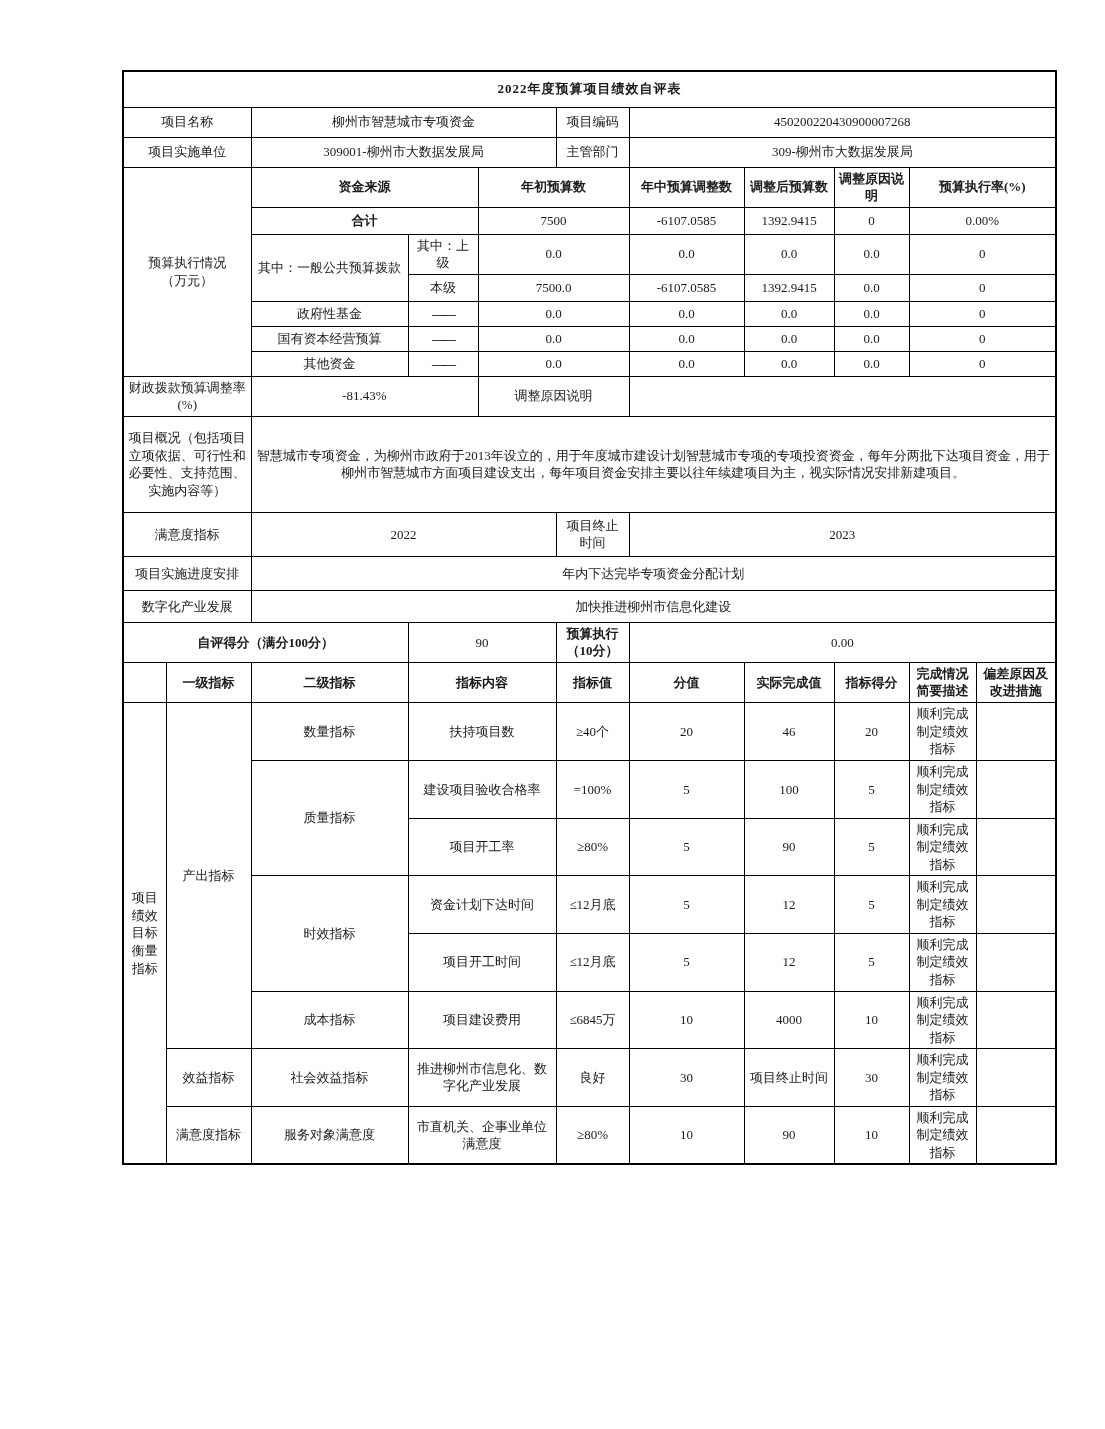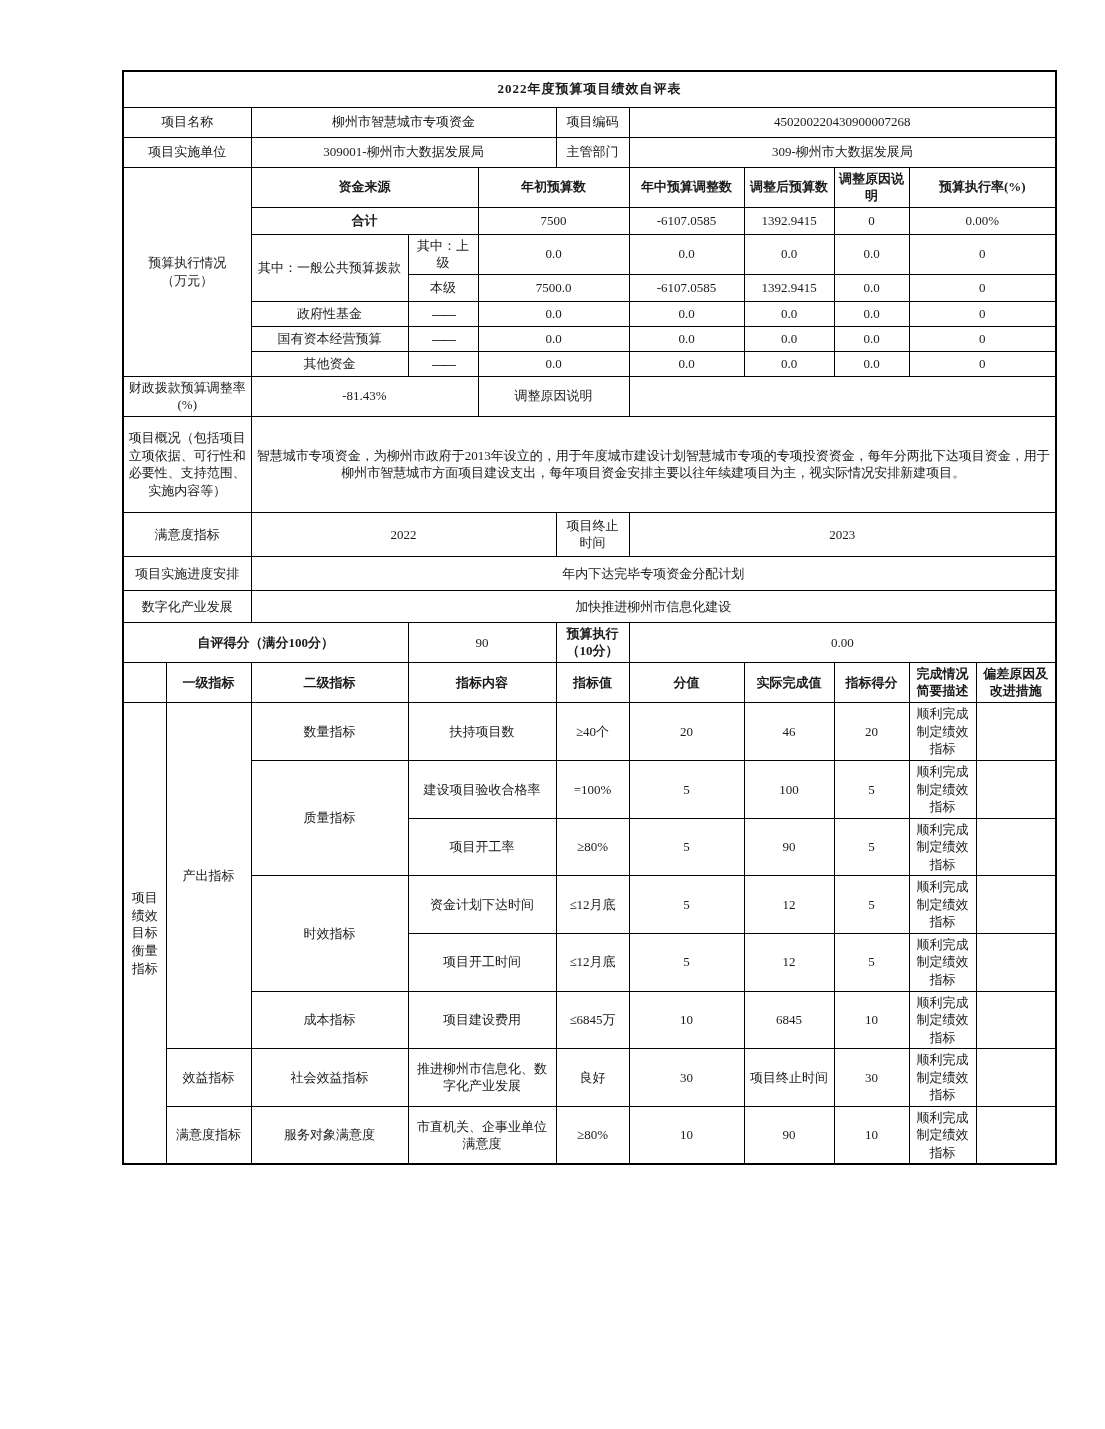--- a/index.html
+++ b/index.html
@@ -256,21 +256,21 @@
     <td>5</td>
     <td class="left smallpad">顺利完成制定绩效指标</td>
     <td></td>
   </tr>
 
   <tr style="height:46px">
     <td>成本指标</td>
     <td class="left" colspan="2">项目建设费用</td>
     <td>≤6845万</td>
     <td>10</td>
-    <td>6845</td>
+    <td>4000</td>
     <td>10</td>
     <td class="left smallpad">顺利完成制定绩效指标</td>
     <td></td>
   </tr>
 
   <tr style="height:46px">
     <td>效益指标</td>
     <td>社会效益指标</td>
     <td class="left" colspan="2">推进柳州市信息化、数字化产业发展</td>
     <td>良好</td>

